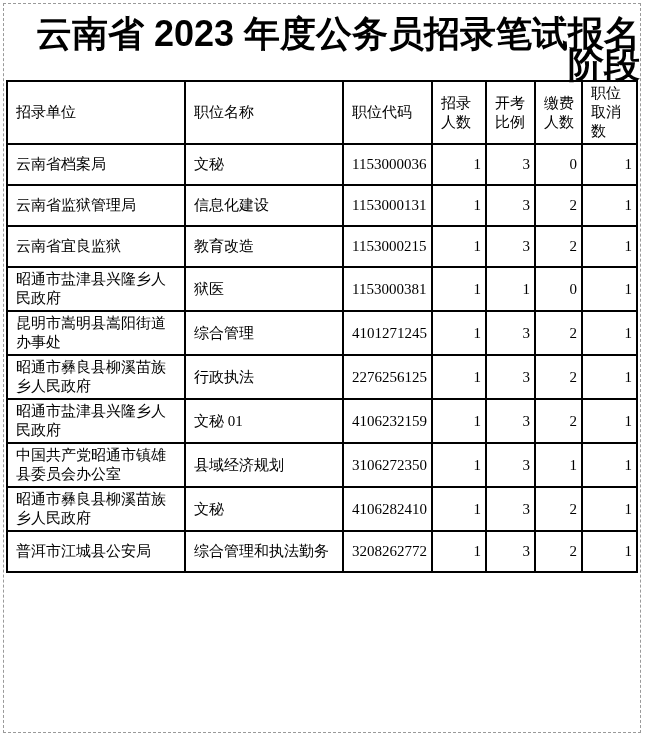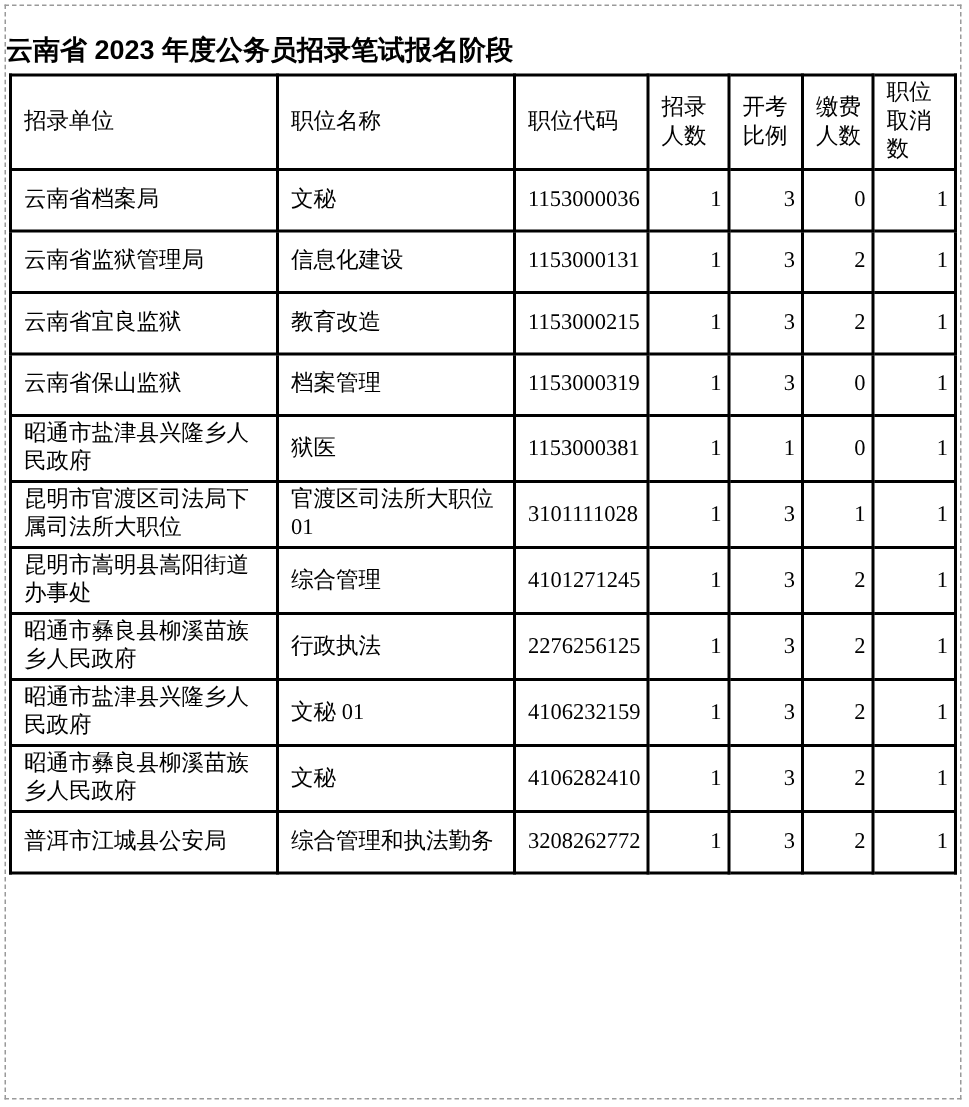--- a/index.html
+++ b/index.html
@@ -16,24 +16,24 @@
     position: absolute;
     top: 3px;
     left: 3px;
     width: 638px;
     height: 730px;
     box-sizing: border-box;
     border: 1px dashed #9a9a9a;
     background: #ffffff;
   }
   .title-block {
-    text-align: left;
+    text-align: right;
     font-family: "Liberation Sans", "DejaVu Sans", sans-serif;
     font-weight: bold;
-    font-size: 18px;
+    font-size: 36px;
     line-height: 31px;
     color: #000000;
   }
   .title-line1 { padding-top: 14px; }
   .title-line2 { padding-top: 33px; padding-bottom: 13px; }
 
   table.positions {
     border-collapse: collapse;
     table-layout: fixed;
     width: 630px;
@@ -119,44 +119,26 @@
         <tr>
           <td class="c0">云南省宜良监狱</td>
           <td class="c1">教育改造</td>
           <td class="c2">1153000215</td>
           <td class="c3 num">1</td>
           <td class="c4 num">3</td>
           <td class="c5 num">2</td>
           <td class="c6 num">1</td>
         </tr>
         <tr>
-          <td class="c0">云南省保山监狱</td>
-          <td class="c1">档案管理</td>
-          <td class="c2">1153000319</td>
-          <td class="c3 num">1</td>
-          <td class="c4 num">3</td>
-          <td class="c5 num">0</td>
-          <td class="c6 num">1</td>
-        </tr>
-        <tr>
           <td class="c0">昭通市盐津县兴隆乡人民政府</td>
           <td class="c1">狱医</td>
           <td class="c2">1153000381</td>
           <td class="c3 num">1</td>
           <td class="c4 num">1</td>
           <td class="c5 num">0</td>
-          <td class="c6 num">1</td>
-        </tr>
-        <tr>
-          <td class="c0">昆明市官渡区司法局下属司法所大职位</td>
-          <td class="c1">官渡区司法所大职位 01</td>
-          <td class="c2">3101111028</td>
-          <td class="c3 num">1</td>
-          <td class="c4 num">3</td>
-          <td class="c5 num">1</td>
           <td class="c6 num">1</td>
         </tr>
         <tr>
           <td class="c0">昆明市嵩明县嵩阳街道办事处</td>
           <td class="c1">综合管理</td>
           <td class="c2">4101271245</td>
           <td class="c3 num">1</td>
           <td class="c4 num">3</td>
           <td class="c5 num">2</td>
           <td class="c6 num">1</td>
@@ -173,20 +155,29 @@
         <tr>
           <td class="c0">昭通市盐津县兴隆乡人民政府</td>
           <td class="c1">文秘 01</td>
           <td class="c2">4106232159</td>
           <td class="c3 num">1</td>
           <td class="c4 num">3</td>
           <td class="c5 num">2</td>
           <td class="c6 num">1</td>
         </tr>
         <tr>
+          <td class="c0">中国共产党昭通市镇雄县委员会办公室</td>
+          <td class="c1">县域经济规划</td>
+          <td class="c2">3106272350</td>
+          <td class="c3 num">1</td>
+          <td class="c4 num">3</td>
+          <td class="c5 num">1</td>
+          <td class="c6 num">1</td>
+        </tr>
+        <tr>
           <td class="c0">昭通市彝良县柳溪苗族乡人民政府</td>
           <td class="c1">文秘</td>
           <td class="c2">4106282410</td>
           <td class="c3 num">1</td>
           <td class="c4 num">3</td>
           <td class="c5 num">2</td>
           <td class="c6 num">1</td>
         </tr>
         <tr>
           <td class="c0">普洱市江城县公安局</td>

